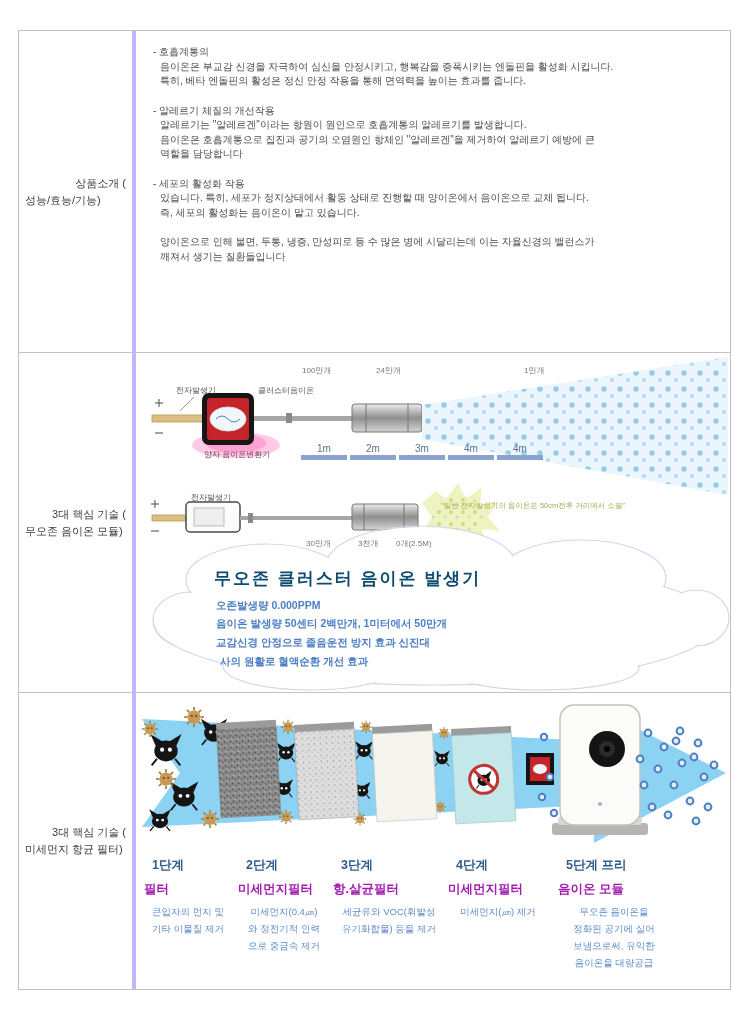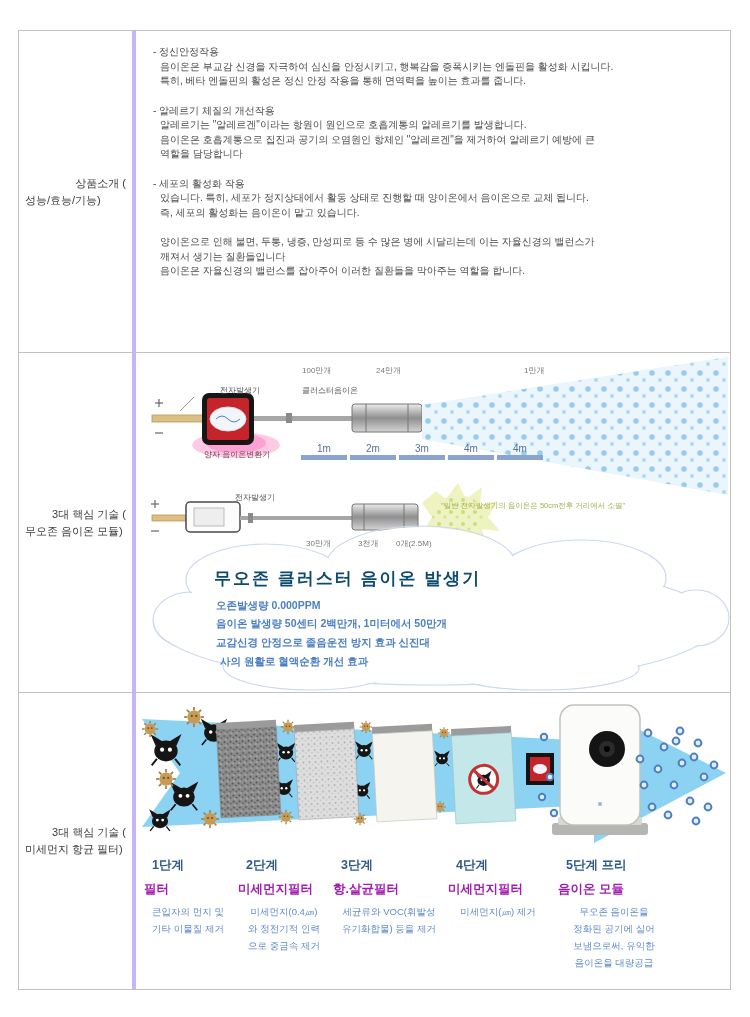--- a/index.html
+++ b/index.html
@@ -19,21 +19,21 @@
   .hdr-l2{text-align:left;}
   .content-cell{position:relative;flex:1;overflow:hidden;}
   
   .intro-text{padding:14px 0 0 17px;font-size:10px;color:#4a4a4a;line-height:14.5px;}
   .section{margin-bottom:15px;}
   .section .line{padding-left:7px;}
   
   .abs{position:absolute;left:0;top:0;}
   .lbl{position:absolute;white-space:nowrap;}
   .lbl-count{font-size:8px;color:#777;}
-  .lbl-part{font-size:8px;color:#555;margin-left:44px;}
+  .lbl-part{font-size:8px;color:#555;}
   .lbl-converter{font-size:8px;color:#6b4545;}
   .lbl-ruler{font-size:10px;color:#5a6f9a;width:46px;text-align:center;}
   .lbl-green{font-size:7.5px;color:#a3ae52;}
   .cloud-title{font-size:17px;font-weight:bold;color:#0c4a6e;letter-spacing:2px;}
   .cloud-line{font-size:10.5px;font-weight:bold;color:#4d80c4;}
   
   .stage{position:absolute;top:160px;}
   .stage-step{font-size:12.5px;font-weight:bold;color:#2e5a8c;line-height:24px;white-space:nowrap;margin-left:8px;}
   .stage-name{font-size:12.5px;font-weight:bold;color:#a21caf;line-height:24px;white-space:nowrap;}
   .stage-desc{margin-top:2px;font-size:9.5px;color:#5f8bc7;line-height:17px;text-align:center;}
@@ -46,39 +46,38 @@
   <div class="doc-table">
 
     <div class="row row-intro">
       <div class="hdr-cell">
         <div class="hdr-l1">상품소개 (</div>
         <div class="hdr-l2">성능/효능/기능)</div>
       </div>
       <div class="content-cell">
         <div class="intro-text">
           <div class="section">
-            <div class="title">- 정신안정작용</div>
+            <div class="title">- 호흡계통의</div>
             <div class="line">음이온은 부교감 신경을 자극하여 심신을 안정시키고, 행복감을 증폭시키는 엔돌핀을 활성화 시킵니다.</div>
             <div class="line">특히, 베타 엔돌핀의 활성은 정신 안정 작용을 통해 면역력을 높이는 효과를 줍니다.</div>
           </div>
           <div class="section">
             <div class="title">- 알레르기 체질의 개선작용</div>
             <div class="line">알레르기는 "알레르겐"이라는 항원이 원인으로 호흡계통의 알레르기를 발생합니다.</div>
             <div class="line">음이온은 호흡계통으로 집진과 공기의 오염원인 항체인 "알레르겐"을 제거하여 알레르기 예방에 큰</div>
             <div class="line">역할을 담당합니다</div>
           </div>
           <div class="section">
             <div class="title">- 세포의 활성화 작용</div>
             <div class="line">있습니다. 특히, 세포가 정지상태에서 활동 상태로 진행할 때 양이온에서 음이온으로 교체 됩니다.</div>
             <div class="line">즉, 세포의 활성화는  음이온이 맡고 있습니다.</div>
           </div>
           <div class="section">
             <div class="line">양이온으로 인해 불면, 두통, 냉증, 만성피로 등 수 많은 병에 시달리는데 이는 자율신경의 밸런스가</div>
             <div class="line">깨져서 생기는 질환들입니다</div>
-            <div class="line">음이온은 자율신경의 밸런스를 잡아주어 이러한 질환들을 막아주는 역할을 합니다.</div>
           </div>
         </div>
       </div>
     </div>
 
     <div class="row row-ion">
       <div class="hdr-cell">
         <div class="hdr-l1">3대 핵심 기술 (</div>
         <div class="hdr-l2">무오존 음이온 모듈)</div>
       </div>

